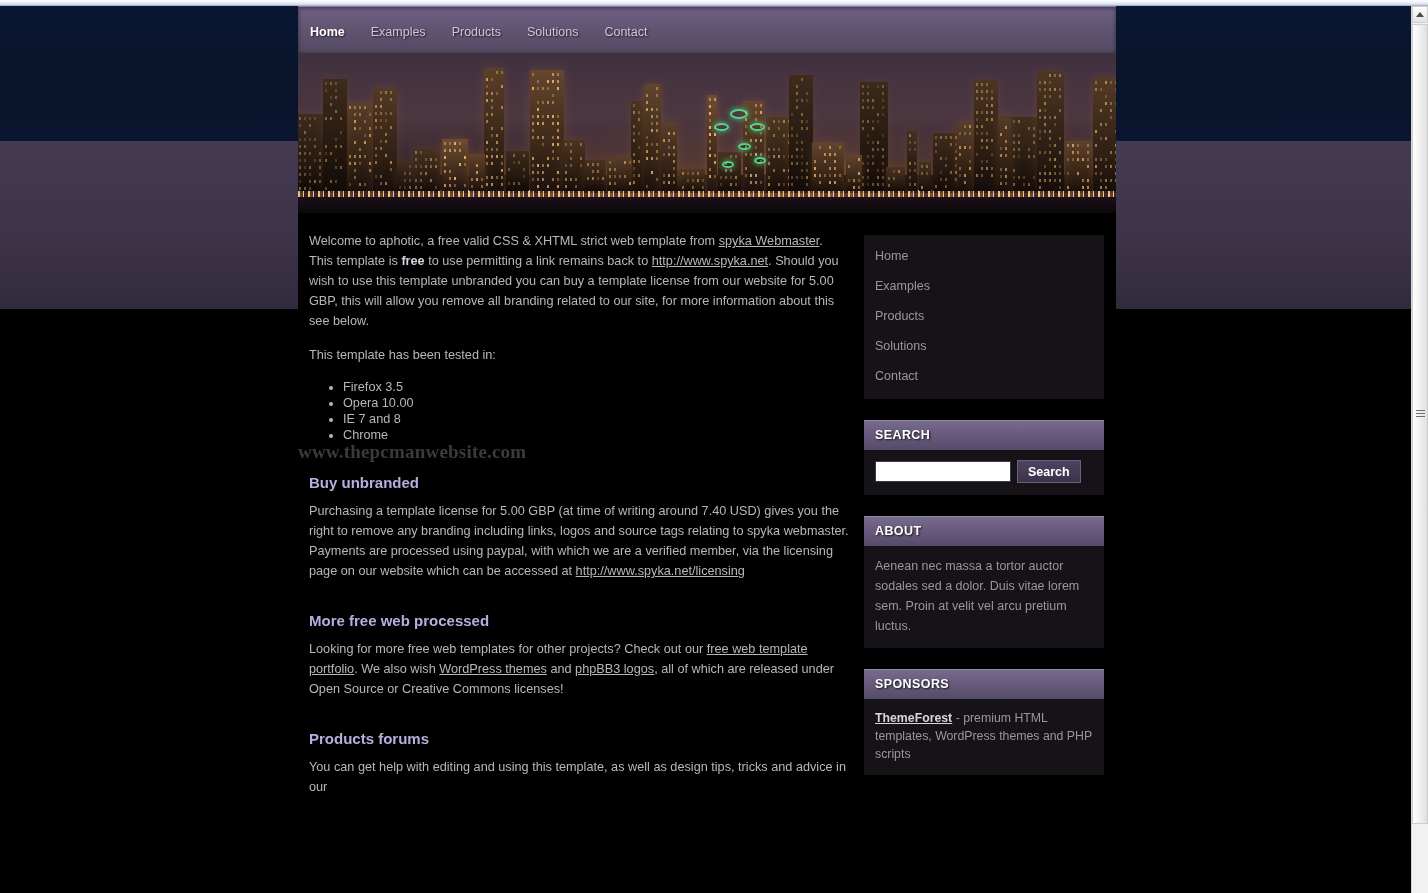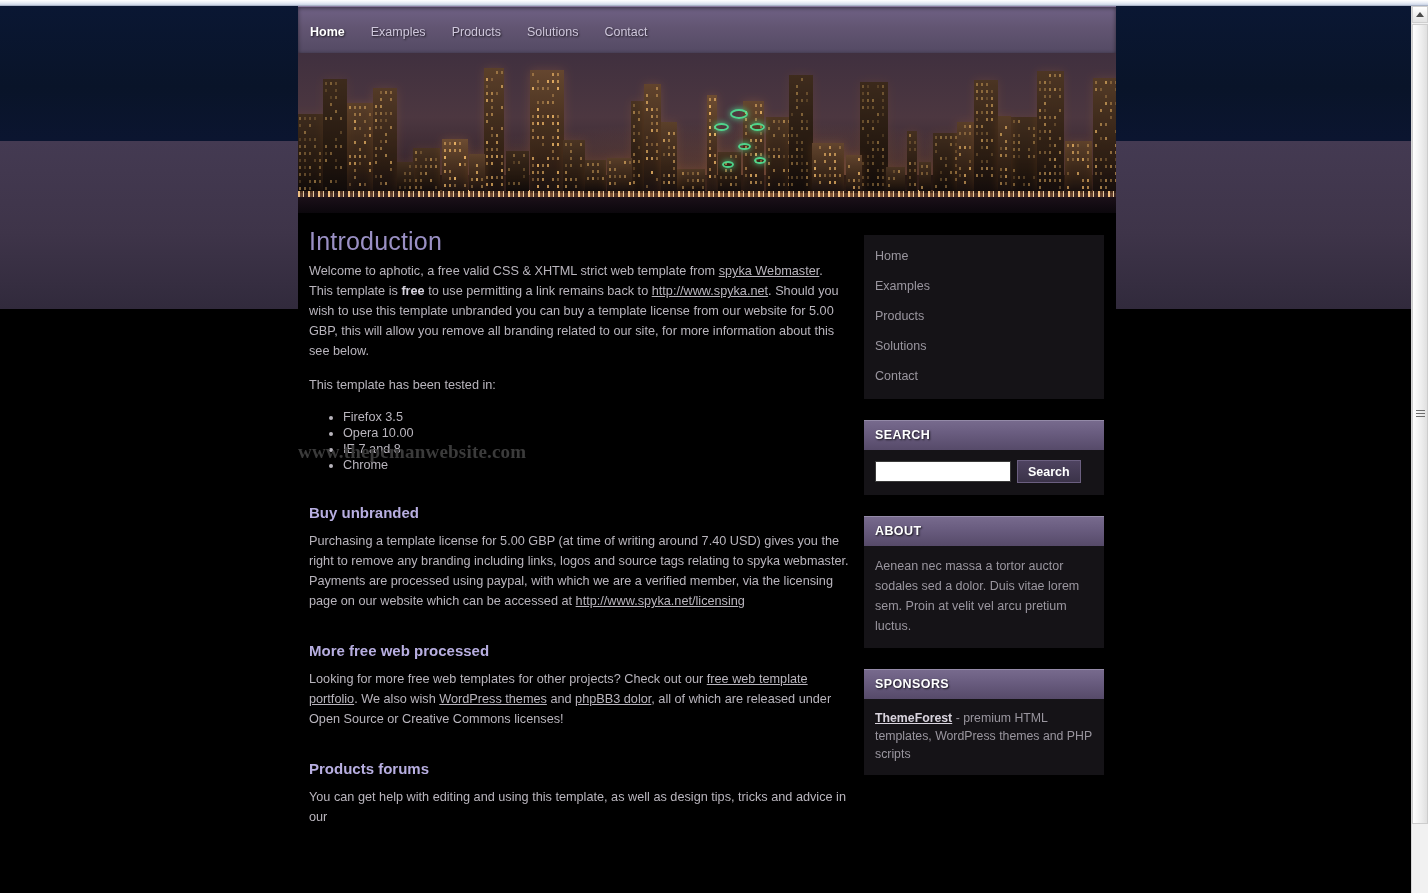--- a/index.html
+++ b/index.html
@@ -1275,37 +1275,36 @@
             <div class="green" style="left: 456px; top: 104px; width: 12px; height: 7px; z-index: 30;"></div>
           </div>
         <div class="treeline"></div>
         <div class="waterline"></div>
         <div class="water"></div>
       </div>
 
       <div id="main">
 
         <div id="content">
-          <h1>Introduction</h1>
 
           <p><span>Welcome to aphotic, a free valid CSS &amp; XHTML strict web template from </span><a href="#">spyka Webmaster</a><span>. This template is </span><strong>free</strong><span> to use permitting a link remains back to </span><a href="#">http://www.spyka.net</a><span>. Should you wish to use this template unbranded you can buy a template license from our website for 5.00 GBP, this will allow you remove all branding related to our site, for more information about this see below.</span></p>
 
           <p>This template has been tested in:</p>
           <ul>
             <li>Firefox 3.5</li>
             <li>Opera 10.00</li>
             <li>IE 7 and 8</li>
             <li>Chrome</li>
           </ul>
 
           <h2>Buy unbranded</h2>
           <p><span>Purchasing a template license for 5.00 GBP (at time of writing around 7.40 USD) gives you the right to remove any branding including links, logos and source tags relating to spyka webmaster. Payments are processed using paypal, with which we are a verified member, via the licensing page on our website which can be accessed at </span><a href="#">http://www.spyka.net/licensing</a></p>
 
           <h2>More free web processed</h2>
-          <p><span>Looking for more free web templates for other projects? Check out our </span><a href="#">free web template portfolio</a><span>. We also wish </span><a href="#">WordPress themes</a><span> and </span><a href="#">phpBB3 dolor</a><span>, all of which are released under Open Source or Creative Commons licenses!</span></p>
+          <p><span>Looking for more free web templates for other projects? Check out our </span><a href="#">free web template portfolio</a><span>. We also wish </span><a href="#">WordPress themes</a><span> and </span><a href="#">phpBB3 logos</a><span>, all of which are released under Open Source or Creative Commons licenses!</span></p>
 
           <h2>Products forums</h2>
           <p><span>You can get help with editing and using this template, as well as design tips, tricks and advice in our </span></p>
         </div>
 
         <div id="sidebar">
 
           <div class="panel">
             <div class="panel-body navlist">
               <ul>

